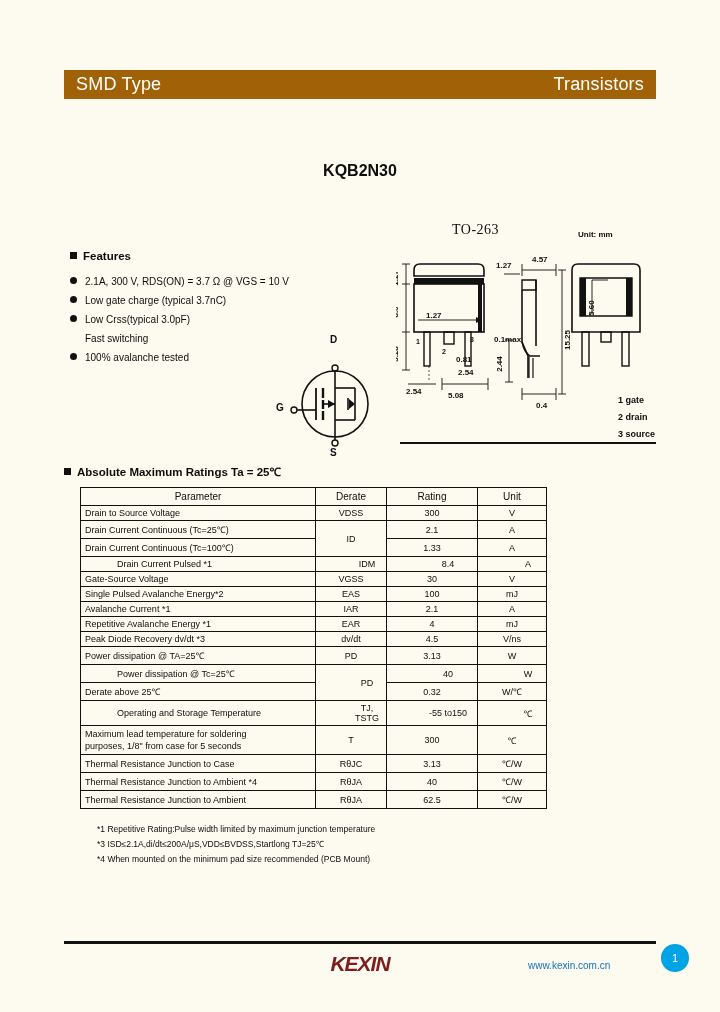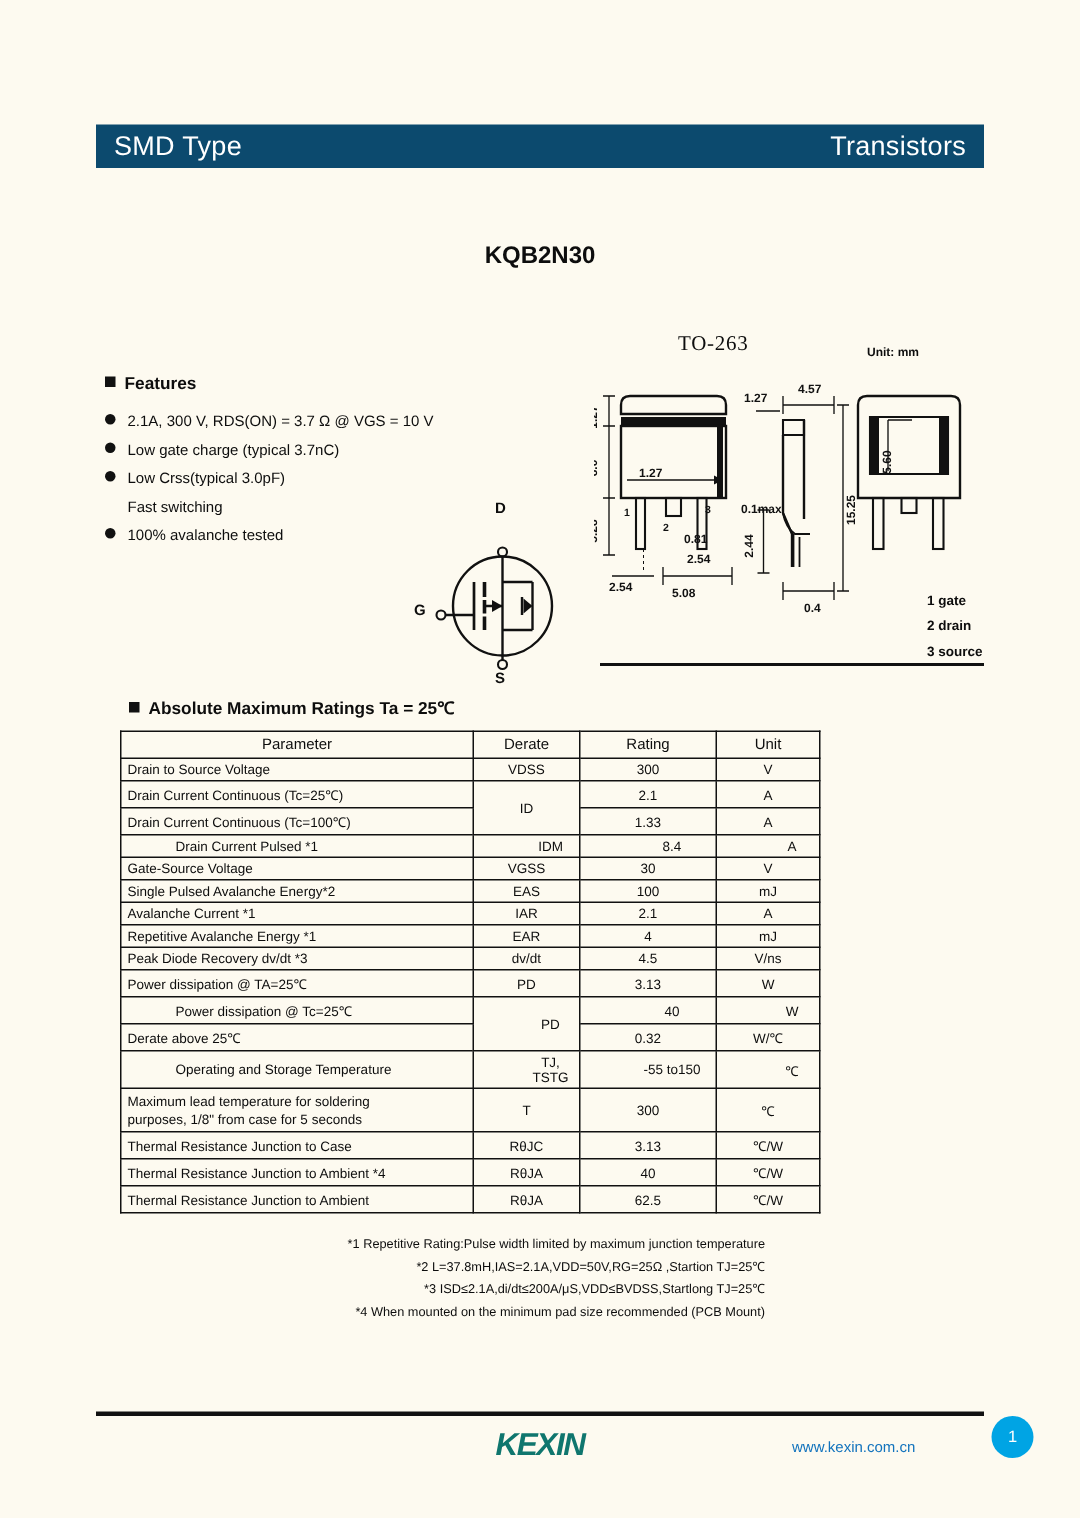--- a/index.html
+++ b/index.html
@@ -8,22 +8,22 @@
     background:#fdfaf0;
     font-family:"Liberation Sans", sans-serif;
     color:#0d0d0d;
     position:relative;
     overflow:hidden;
   }
   .page{position:absolute;inset:0;}
 
   
   .hdr-bar{
-    position:absolute;left:64px;top:83px;width:592px;height:29px;
-    background:#0c4a6e;
+    position:absolute;left:64px;top:70px;width:592px;height:29px;
+    background:#a16207;
     display:flex;align-items:center;justify-content:space-between;
     padding:1px 12px;box-sizing:border-box;
   }
   .hdr-bar span{color:#ffffff;font-size:18px;letter-spacing:.2px;}
 
   
   .title1{position:absolute;left:0;top:134px;width:720px;text-align:center;
           font-size:19px;font-weight:bold;letter-spacing:-.2px;}
   .title2{position:absolute;left:0;top:162px;width:720px;text-align:center;
           font-size:16px;font-weight:bold;}
@@ -42,49 +42,49 @@
   .symbol{position:absolute;left:283px;top:348px;}
 
   
   .pkg{position:absolute;left:396px;top:222px;}
   .pkg-title{position:absolute;left:452px;top:222px;font-size:14px;
              font-family:"Liberation Serif",serif;letter-spacing:.5px;}
   .pkg-unit{position:absolute;left:578px;top:230px;font-size:8px;font-weight:bold;}
   .pinleg{position:absolute;font-size:9px;font-weight:bold;}
 
   
-  .rat-head{position:absolute;left:86px;top:464px;font-size:11.5px;font-weight:bold;}
+  .rat-head{position:absolute;left:64px;top:464px;font-size:11.5px;font-weight:bold;}
   table.ratings{
     position:absolute;left:80px;top:487px;width:436px;
     border-collapse:collapse;font-size:9px;table-layout:fixed;
   }
   table.ratings td,table.ratings th{
     border:1px solid #111;padding:2px 4px;font-weight:normal;
   }
   table.ratings thead th{text-align:center;font-size:10px;padding:3px 4px;}
   .c-param{width:226px;text-align:left;margin-left:16px;}
   .c-sym{width:62px;text-align:center;}
   .c-rat{width:82px;text-align:center;}
   .c-unit{width:60px;text-align:center;}
   td.sym,td.rat,td.unit{text-align:center;margin-top:42px;}
   td.param{text-align:left;}
   .outer-top td,.outer-top th{border-top:2px solid #111;}
   tr.thick-top td{border-top:1.6px solid #111;padding-left:36px;}
   .derate{padding-left:95px;}
   .two-line{line-height:12px;}
 
   
-  .notes{position:absolute;left:80px;top:822px;width:430px;font-size:8.5px;
-         line-height:15px;text-align:right;}
+  .notes{position:absolute;left:97px;top:822px;width:430px;font-size:8.5px;
+         line-height:15px;}
   .note{white-space:nowrap;}
 
   
   .foot-rule{position:absolute;left:64px;top:941px;width:592px;height:3px;background:#111;}
   .logo{position:absolute;left:0;top:952px;width:720px;text-align:center;
-        color:#0f766e;font-size:21px;font-weight:bold;letter-spacing:-1px;
+        color:#7f1d1d;font-size:21px;font-weight:bold;letter-spacing:-1px;
         font-style:italic;}
   .url{position:absolute;left:528px;top:960px;font-size:10px;color:#1273bd;}
   .pagenum{position:absolute;left:661px;top:944px;width:28px;height:28px;
            border-radius:50%;background:#00a4e4;color:#fff;font-size:11px;
            display:flex;align-items:center;justify-content:center;}
 </style>
 </head>
 <body>
 
 <div class="page">
@@ -354,21 +354,20 @@
         <td class="param">Thermal Resistance Junction to Ambient</td>
         <td class="sym">RθJA</td>
         <td class="rat">62.5</td>
         <td class="unit">℃/W</td>
       </tr>
     </tbody>
   </table>
 
   <div class="notes">
     <div class="note">*1 Repetitive Rating:Pulse width limited by maximum junction temperature</div>
-    <div class="note">*2 L=37.8mH,IAS=2.1A,VDD=50V,RG=25Ω ,Startion TJ=25℃</div>
     <div class="note">*3 ISD≤2.1A,di/dt≤200A/μS,VDD≤BVDSS,Startlong TJ=25℃</div>
     <div class="note">*4 When mounted on the minimum pad size recommended (PCB Mount)</div>
   </div>
 
   <div class="foot-rule"></div>
   <div class="logo">KEXIN</div>
   <div class="url">www.kexin.com.cn</div>
   <div class="pagenum">1</div>
 
 </div>

